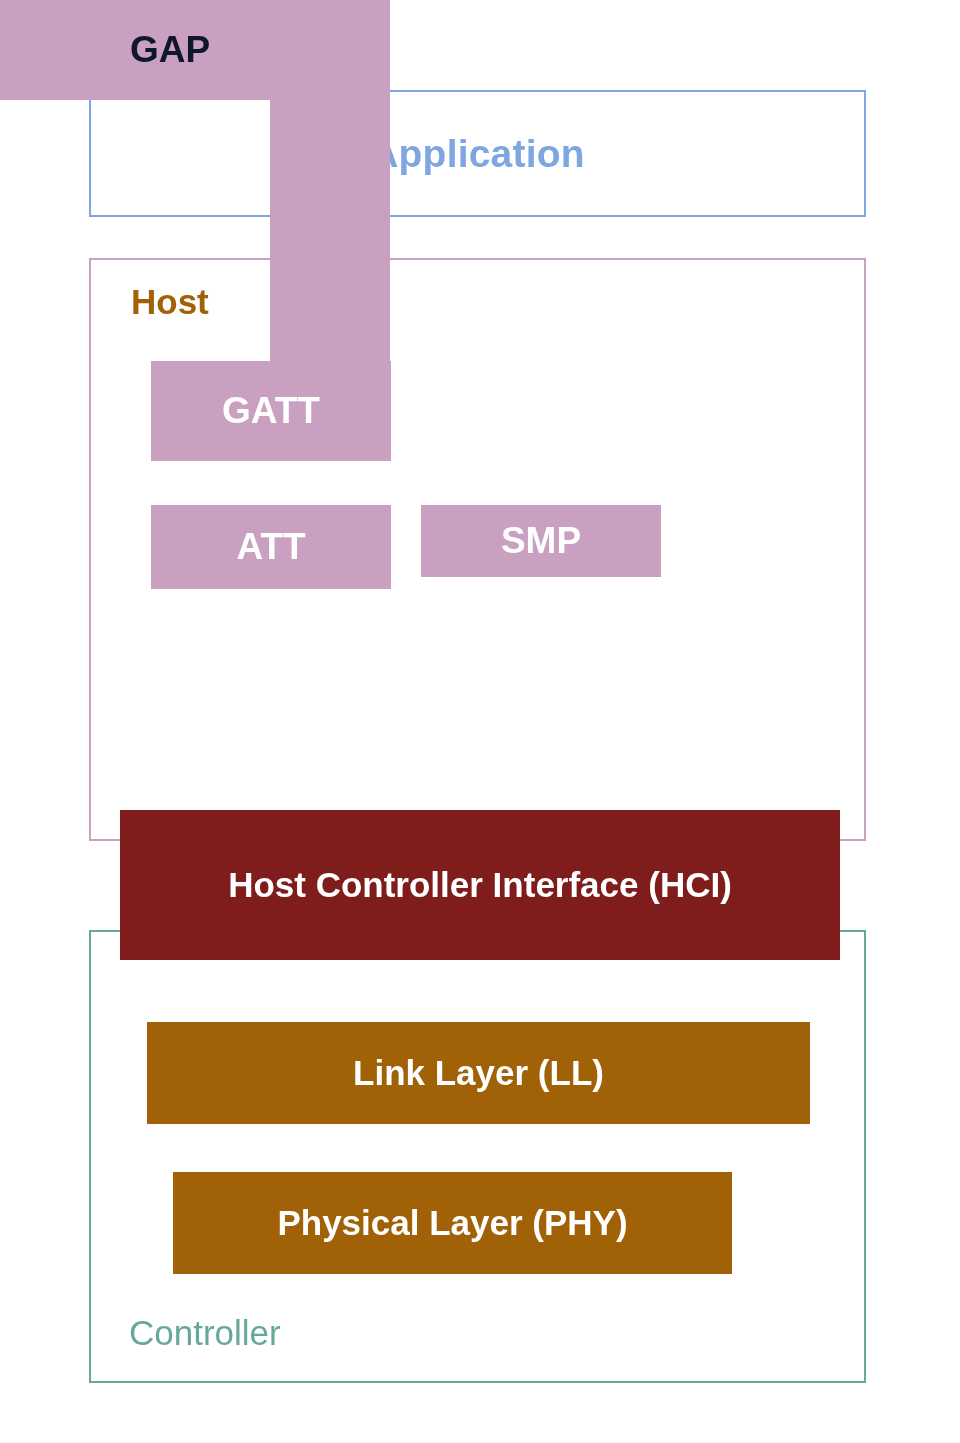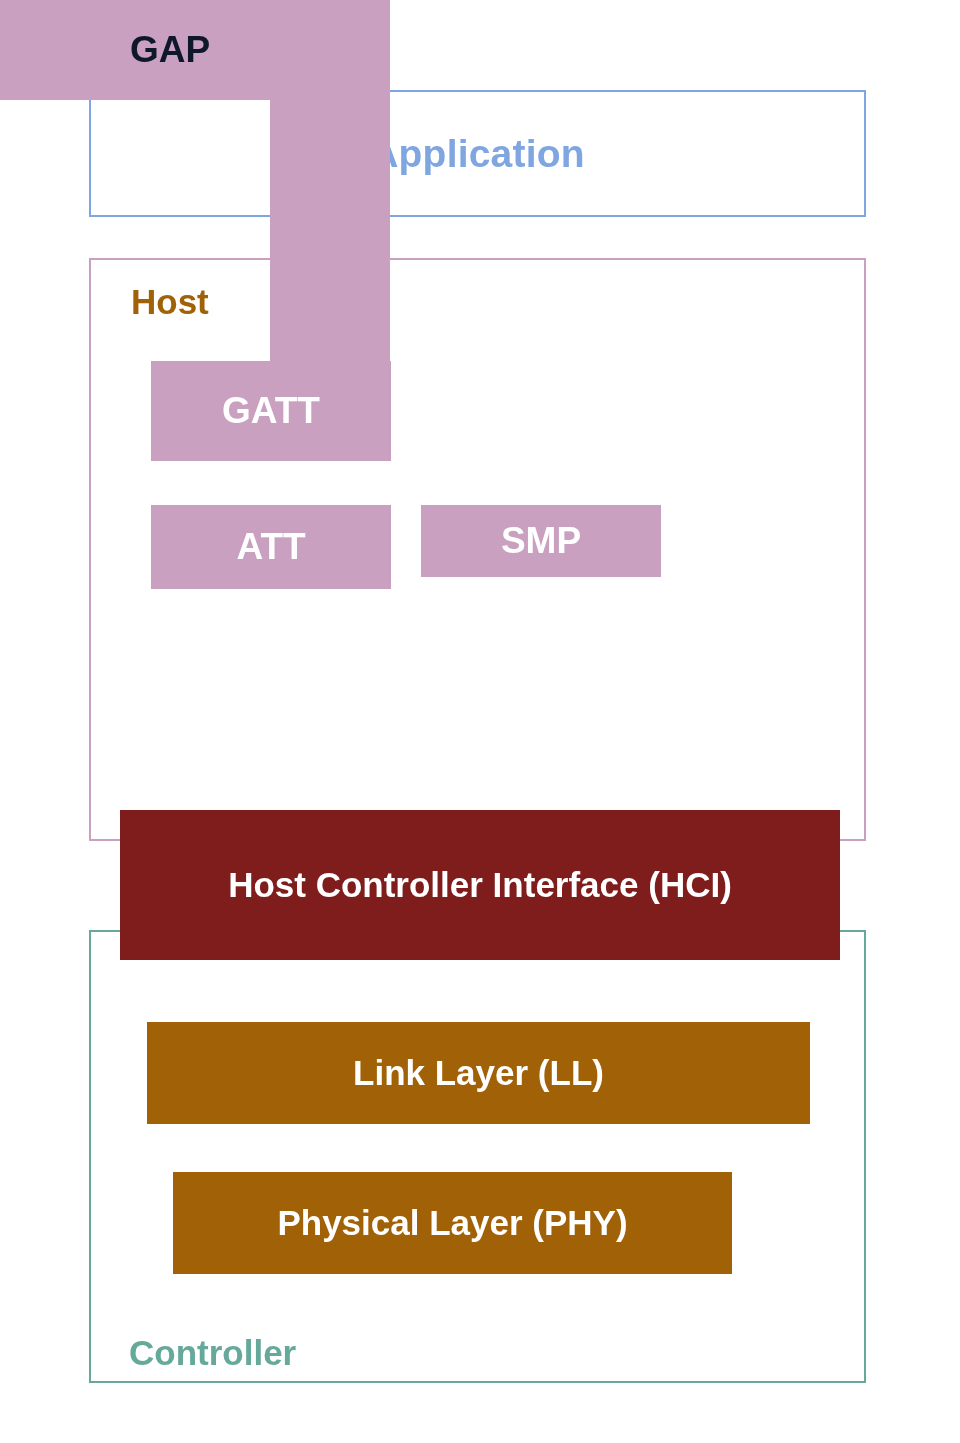--- a/index.html
+++ b/index.html
@@ -65,22 +65,21 @@
     width: 777px;
     height: 453px;
     border: 2px solid #66a99b;
   }
   #controller-label {
     position: absolute;
     left: 38px;
     top: 381px;
     color: #66a99b;
     font-size: 35px;
-    font-weight: bold;
-    margin-top: 20px;
+    font-weight: normal;
   }
 
   
   .block {
     position: absolute;
     box-sizing: border-box;
     display: flex;
     align-items: center;
     justify-content: center;
     color: #ffffff;

